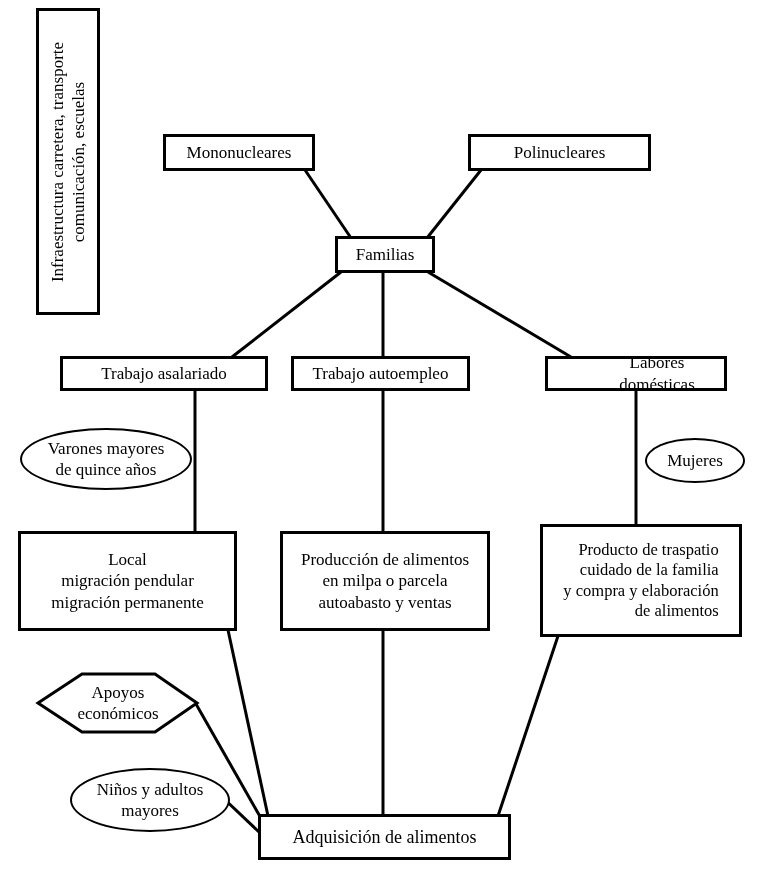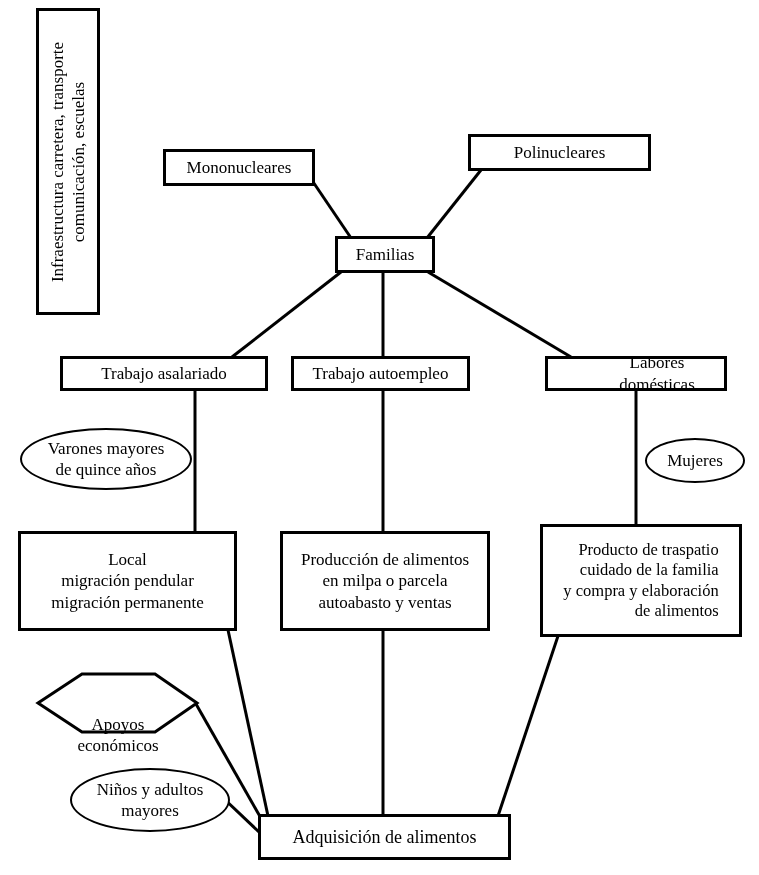--- a/index.html
+++ b/index.html
@@ -33,32 +33,32 @@
   .plain { background:transparent; border:none; }
 
   
   .n-infra   { left:36px;  top:8px;   width:64px;  height:307px; }
   .n-infra .label {
     position:absolute; left:50%; top:50%;
     width:300px;
     transform:translate(-50%,-50%) rotate(-90deg);
     text-align:center;
   }
-  .n-mono    { left:163px; top:149px; width:152px; height:37px; }
+  .n-mono    { left:163px; top:134px; width:152px; height:37px; }
   .n-poli    { left:468px; top:134px; width:183px; height:37px; }
   .n-fam     { left:335px; top:236px; width:100px; height:37px; }
   .n-asal    { left:60px;  top:356px; width:208px; height:35px; }
   .n-auto    { left:291px; top:356px; width:179px; height:35px; }
   .n-dome    { left:545px; top:356px; width:182px; height:35px;padding-left:42px; }
   .n-varones { left:20px;  top:428px; width:172px; height:62px; }
   .n-mujeres { left:645px; top:438px; width:100px; height:45px; }
   .n-local   { left:18px;  top:531px; width:219px; height:100px; }
   .n-prod    { left:280px; top:531px; width:210px; height:100px; }
   .n-trasp   { left:540px; top:524px; width:202px; height:113px; font-size:16.5px;text-align:right; }
-  .n-apoyos  { left:48px;  top:677px; width:140px; height:52px;margin-top:32px; }
+  .n-apoyos  { left:48px;  top:677px; width:140px; height:52px; }
   .n-ninos   { left:70px;  top:768px; width:160px; height:64px;justify-content:center; }
   .n-adq     { left:258px; top:814px; width:253px; height:46px; font-size:18px; }
 </style>
 </head>
 <body>
 
 <div class="canvas">
 
   <svg width="759" height="875" viewBox="0 0 759 875">
     <g stroke="#000" stroke-width="3" fill="none">

